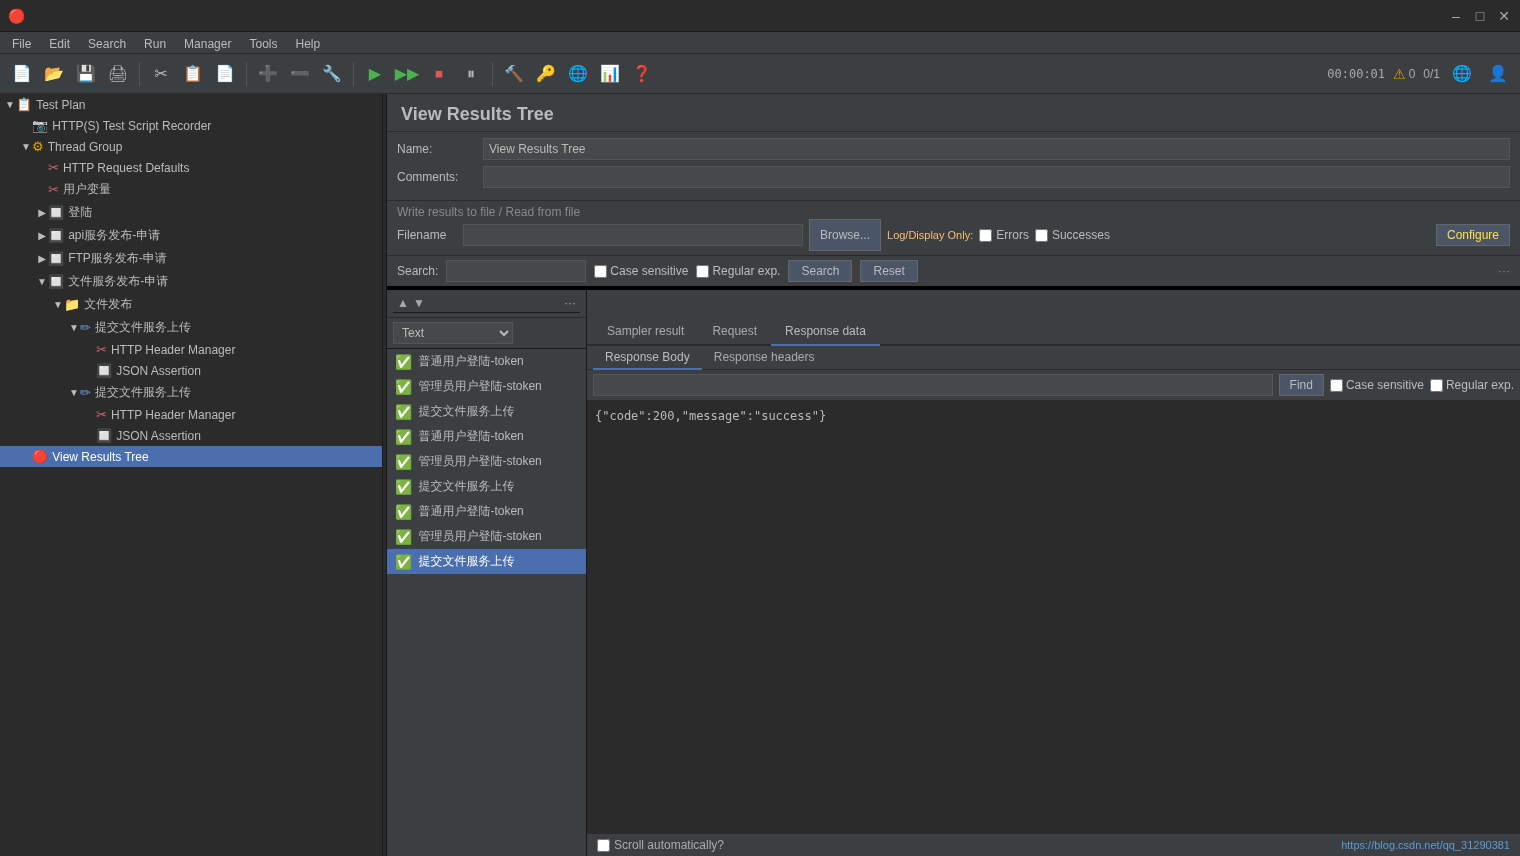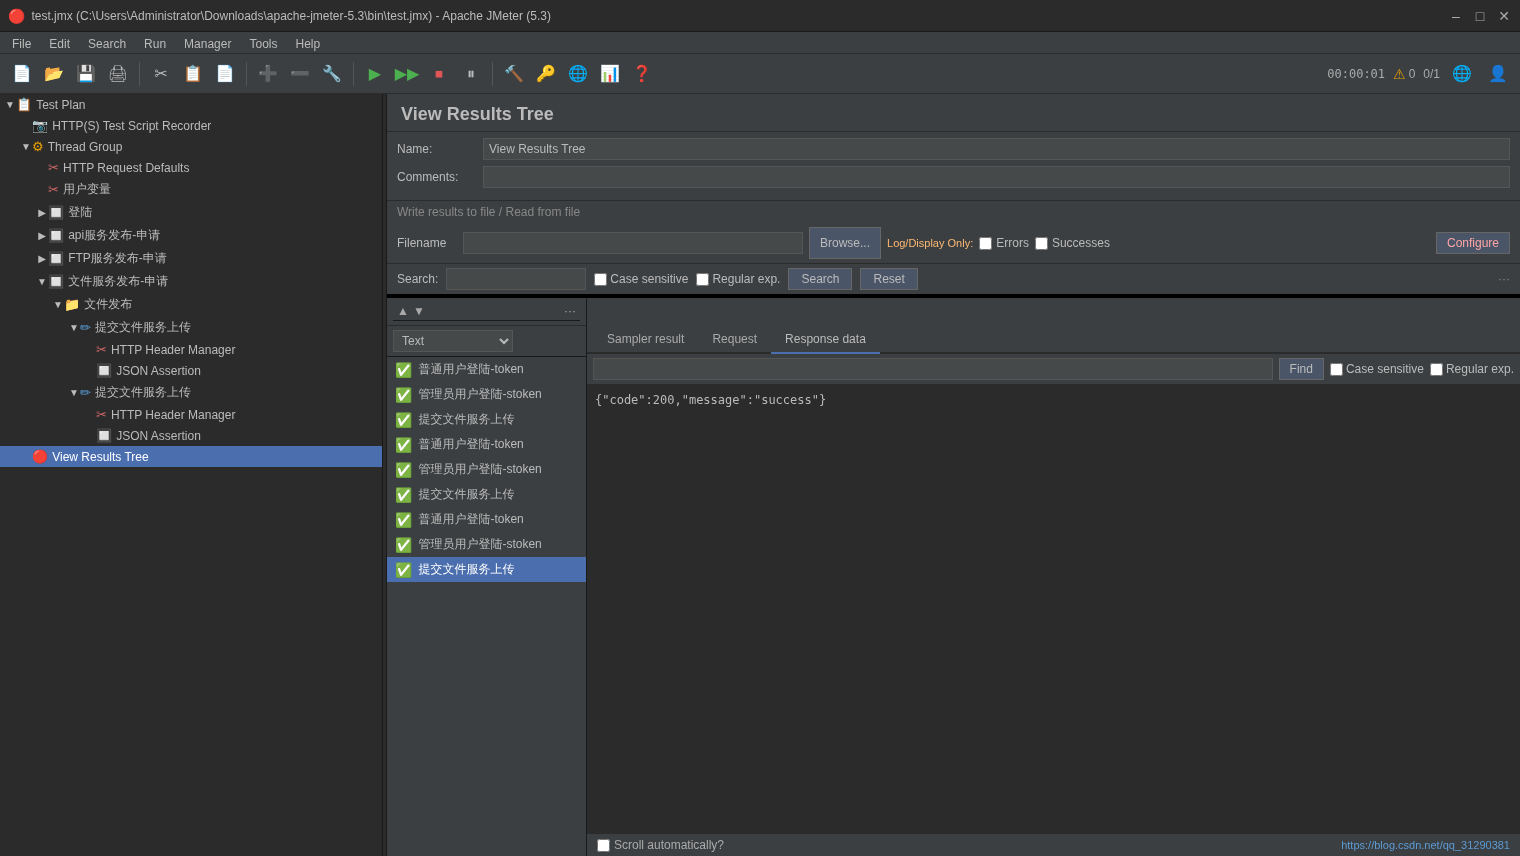--- a/index.html
+++ b/index.html
@@ -165,21 +165,21 @@
     }
 
     
     #write-results-section {
       padding: 4px 10px;
       border-bottom: 1px solid #2b2b2b;
     }
     .section-header {
       font-size: 12px;
       color: #888;
-      margin-bottom: 8px;
+      margin-bottom: 0;
     }
     .filename-row {
       display: flex;
       align-items: center;
       gap: 6px;
     }
     .filename-label { color: #bbbbbb; font-size: 12px; width: 60px; }
     .filename-input {
       width: 340px;
       height: 22px;
@@ -199,21 +199,21 @@
       font-size: 12px;
     }
     .log-display { color: #fdba74; font-size: 11px; }
     .checkbox-row { display: flex; align-items: center; gap: 4px; }
     input[type="checkbox"] { accent-color: #4b6eaf; }
     .btn-configure {
       height: 22px;
       padding: 0 10px;
       background: #4b5568;
       border: 1px solid #666;
-      color: #fca5a5;
+      color: #fde047;
       cursor: pointer;
       font-size: 12px;
       margin-left: auto;
     }
 
     
     #search-row {
       display: flex;
       align-items: center;
       padding: 4px 10px;
@@ -390,21 +390,20 @@
       width: 200px;
       border-right: 1px solid #1a1a1a;
     }
   </style>
 </head>
 <body>
 
 <div id="title-bar">
   <div class="title-text">
     <span class="title-icon">🔴</span>
-    <span>test.jmx (C:\Users\Administrator\Downloads\apache-jmeter-5.3\bin\test.jmx) - Apache JMeter (5.3)</span>
   </div>
   <div class="window-controls">
     <div class="win-btn">–</div>
     <div class="win-btn">□</div>
     <div class="win-btn">✕</div>
   </div>
 </div>
 
 <div id="menu-bar">
   <div class="menu-item">File</div>
@@ -695,20 +694,24 @@
       </div>
 
       <div id="content-panel">
 
         <div id="tabs-row">
           <div class="tab">Sampler result</div>
           <div class="tab">Request</div>
           <div class="tab active">Response data</div>
         </div>
 
+        <div id="sub-tabs-row">
+          <div class="sub-tab active">Response Body</div>
+          <div class="sub-tab">Response headers</div>
+        </div>
 
         <div id="find-bar">
           <input class="find-input" type="text" style="">
           <button class="btn-find">Find</button>
           <label class="checkbox-label">
             <input type="checkbox" style="">
             <span>Case sensitive</span>
           </label>
           <label class="checkbox-label">
             <input type="checkbox" style="">

